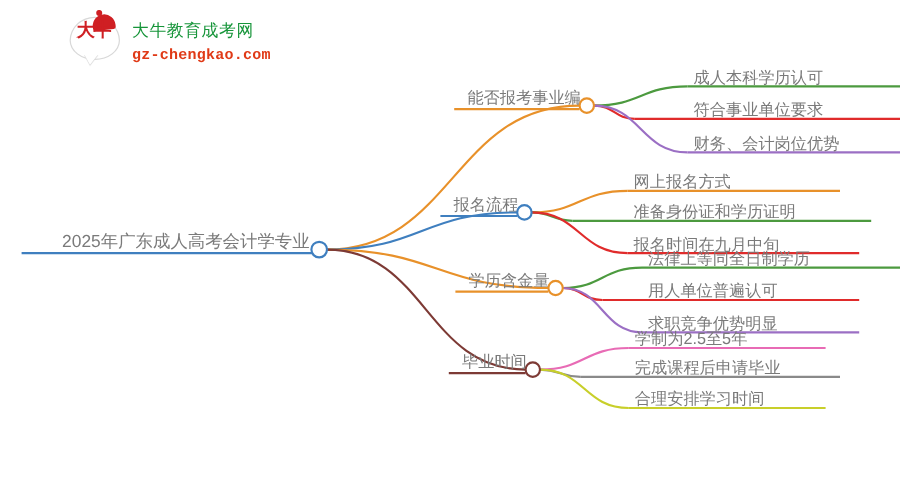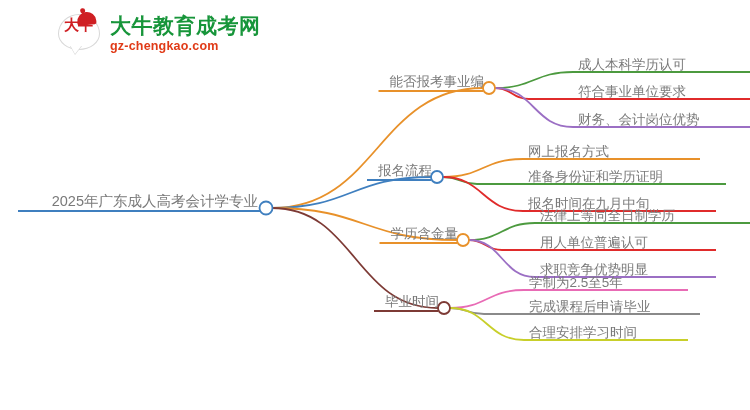--- a/index.html
+++ b/index.html
@@ -75,29 +75,29 @@
     font-family: "DejaVu Sans", sans-serif;
     font-size: 15px;
     font-weight: 700;
     color: #cf1f23;
     letter-spacing: -1px;
     line-height: 13px;
   }
   #logo-text { display: flex; flex-direction: column; justify-content: center; }
   #logo-title {
     font-family: "DejaVu Sans", sans-serif;
-    font-size: 21px;
-    font-weight: 700;
+    font-size: 14px;
+    font-weight: 400;
     color: #17953a;
     letter-spacing: 0.5px;
     line-height: 24px;
     white-space: nowrap;
   }
   #logo-url {
-    font-family: Liberation Sans, sans-serif;
+    font-family: Liberation Mono, monospace;
     font-size: 12.5px;
     font-weight: 700;
     color: #e03a17;
     letter-spacing: 0.2px;
     line-height: 16px;
     white-space: nowrap;
   }
 
   
   #mindmap {

